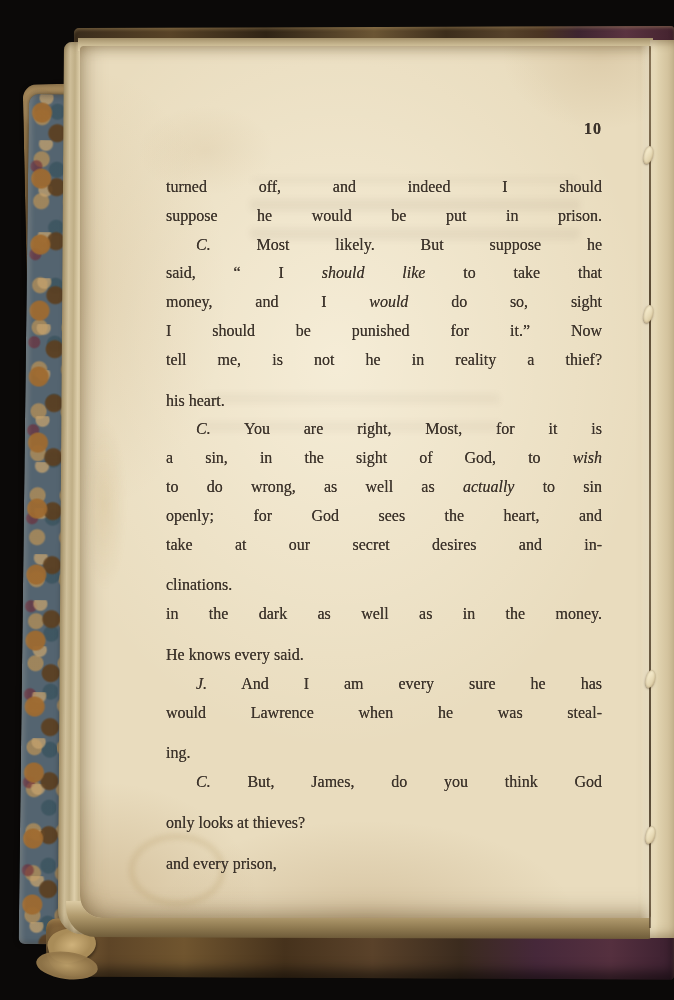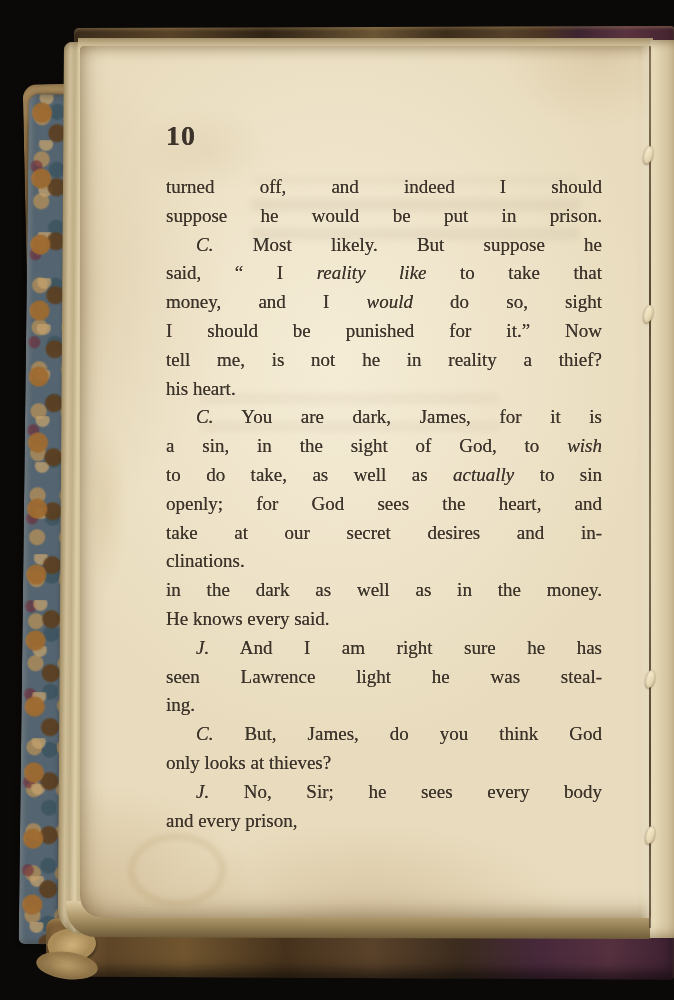--- a/index.html
+++ b/index.html
@@ -150,31 +150,31 @@
     transform:rotate(15deg);
   }
   .stitch-1{left:644px;top:146px;}
   .stitch-2{left:644px;top:305px;}
   .stitch-3{left:646px;top:670px;}
   .stitch-4{left:646px;top:826px;}
 
   
   .page-number{
     position:absolute;left:166px;top:120px;width:436px;
-    text-align:left;color:var(--ink,#3c332b);
-    font-size:28px;font-weight:bold;letter-spacing:1px;
+    text-align:right;color:var(--ink,#3c332b);
+    font-size:16px;font-weight:bold;letter-spacing:1px;
     text-shadow:0 0 .5px rgba(60,50,40,.9);
   }
   .page-text{
     position:absolute;left:166px;top:173px;width:436px;
-    color:var(--ink,#3c332b);font-size:19px;line-height:28.8px;
+    color:var(--ink,#3c332b);font-size:16px;line-height:28.8px;
     text-shadow:0 0 .6px rgba(60,50,40,.85);
   }
   .line{text-align:justify;text-align-last:justify;white-space:normal;}
-  .line.end{text-align:right;text-align-last:left;}
+  .line.end{text-align:right;text-align-last:left;margin-top:12px;}
   .line.ind{text-indent:30px;}
   .it{font-style:italic;}
 </style>
 </head>
 <body>
 
 <div class="scene">
 
   <div class="cover-top"></div>
   <div class="cover-corner-topleft"></div>
@@ -199,35 +199,34 @@
   <div class="binding-stitch stitch-1"></div>
   <div class="binding-stitch stitch-2"></div>
   <div class="binding-stitch stitch-3"></div>
   <div class="binding-stitch stitch-4"></div>
 
   <div class="page-number">10</div>
   <div class="page-text">
       <div class="line"><span>turned off, and indeed I should</span></div>
       <div class="line"><span>suppose he would be put in prison.</span></div>
       <div class="line ind"><span class="it">C.</span><span> Most likely. But suppose he</span></div>
-      <div class="line"><span>said, “ I </span><span class="it">reality like</span><span> to take that</span></div>
+      <div class="line"><span>said, “ I </span><span class="it">should like</span><span> to take that</span></div>
       <div class="line"><span>money, and I </span><span class="it">would</span><span> do so, sight</span></div>
       <div class="line"><span>I should be punished for it.” Now</span></div>
       <div class="line"><span>tell me, is not he in reality a thief?</span></div>
       <div class="line end"><span>his heart.</span></div>
-      <div class="line ind"><span class="it">C.</span><span> You are dark, James, for it is</span></div>
+      <div class="line ind"><span class="it">C.</span><span> You are right, Most, for it is</span></div>
       <div class="line"><span>a sin, in the sight of God, to </span><span class="it">wish</span></div>
-      <div class="line"><span>to do take, as well as </span><span class="it">actually</span><span> to sin</span></div>
+      <div class="line"><span>to do wrong, as well as </span><span class="it">actually</span><span> to sin</span></div>
       <div class="line"><span>openly; for God sees the heart, and</span></div>
       <div class="line"><span>take at our secret desires and in-</span></div>
       <div class="line end"><span>clinations.</span></div>
       <div class="line"><span>in the dark as well as in the money.</span></div>
       <div class="line end"><span>He knows every said.</span></div>
-      <div class="line ind"><span class="it">J.</span><span> And I am right sure he has</span></div>
-      <div class="line"><span>seen Lawrence light he was steal-</span></div>
+      <div class="line ind"><span class="it">J.</span><span> And I am every sure he has</span></div>
+      <div class="line"><span>would Lawrence when he was steal-</span></div>
       <div class="line end"><span>ing.</span></div>
       <div class="line ind"><span class="it">C.</span><span> But, James, do you think God</span></div>
       <div class="line end"><span>only looks at thieves?</span></div>
-      <div class="line ind"><span class="it">J.</span><span> No, Sir; he sees every body</span></div>
       <div class="line end"><span>and every prison,</span></div>
     </div>
 
 </div>
 
 </body></html>

